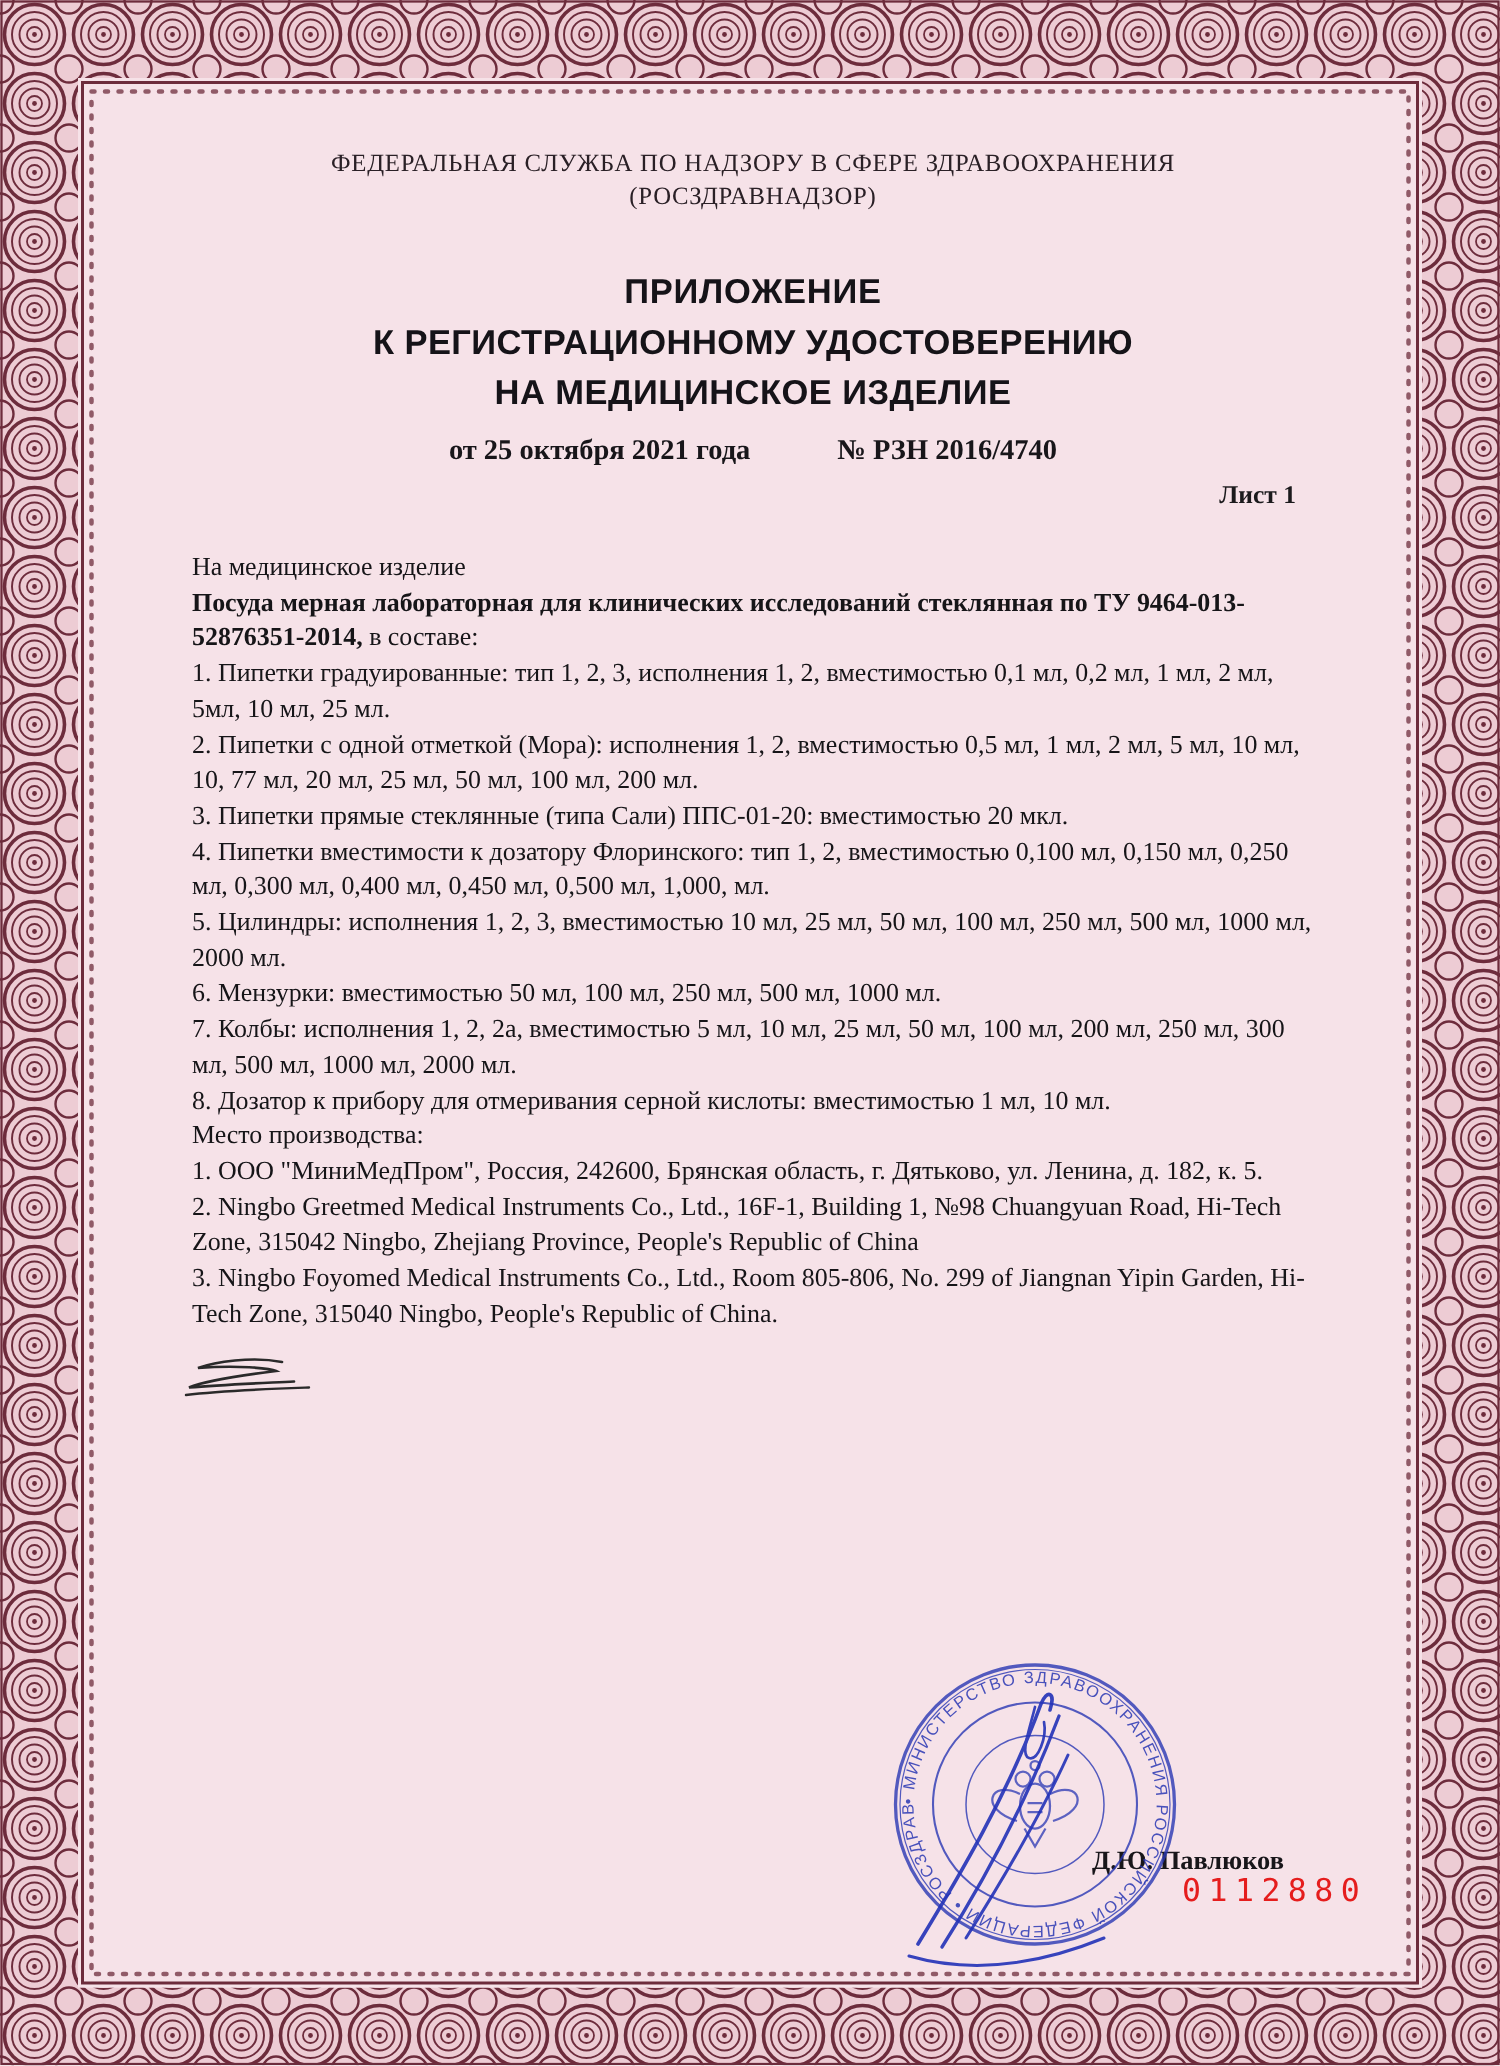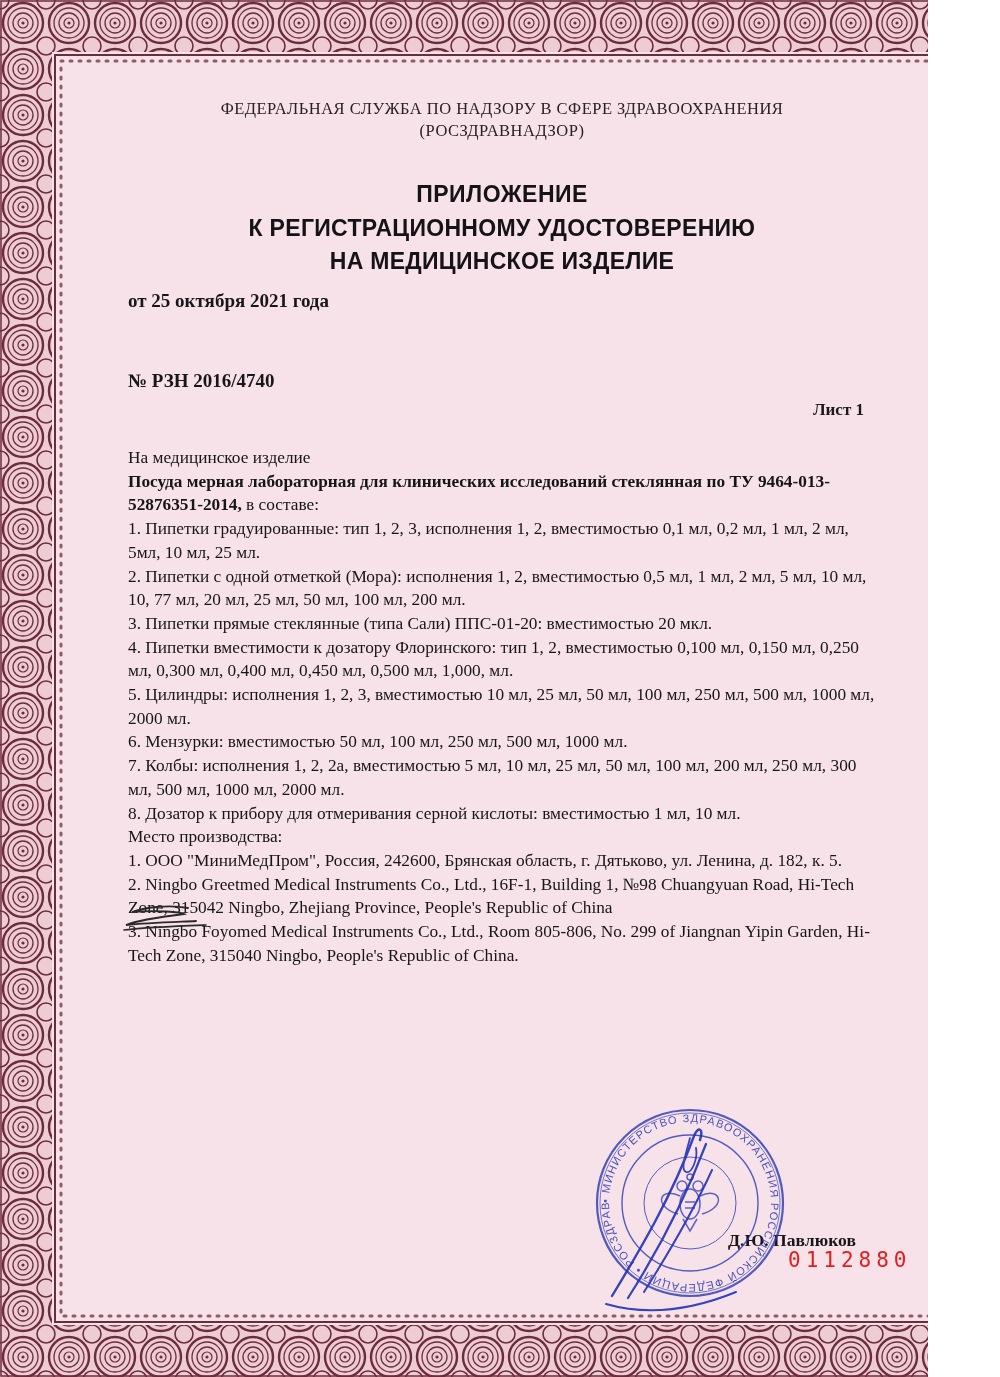--- a/index.html
+++ b/index.html
@@ -1,27 +1,27 @@
 <!DOCTYPE html>
 <html><head>
 <meta charset="utf-8">
 <style>
   html,body{margin:0;padding:0;background:#ffffff;}
   .page{
-    position:relative;width:928px;height:1377px;overflow:hidden;
+    position:relative;width:1000px;height:1377px;overflow:hidden;
     background:#f6e2e8;color:#1b1a1c;
     font-family:"Liberation Serif", serif;
   }
   .border-svg{position:absolute;left:0;top:0;z-index:0;}
   .content{position:absolute;left:128px;top:98px;width:748px;z-index:2;}
   .hdr{ text-align:center;font-size:16.5px;letter-spacing:.5px;line-height:22px;color:#2a2026;}
   .title-block{margin-top:34px;text-align:center;font-family:"Liberation Sans",sans-serif;font-weight:bold;color:#151318;}
   .title-l1{font-size:23px;line-height:36px;letter-spacing:.5px;}
   .title-l2,.title-l3{font-size:23px;line-height:33px;letter-spacing:.3px;}
-  .issue-row{margin-top:12px;display:flex;justify-content:center;gap:58px;font-weight:bold;font-size:19px;color:#18161a;flex-direction:column;}
+  .issue-row{margin-top:12px;display:flex;justify-content:center;gap:58px;font-weight:bold;font-size:19px;color:#18161a;}
   .sheet{margin-top:8px;text-align:right;padding-right:12px;font-weight:bold;font-size:17px;}
   .body-text{margin-top:26px;font-size:17.3px;line-height:23.7px;color:#161518;}
   .body-text p{margin:0;}
   .b{font-weight:bold;}
   .sig-block{position:absolute;left:128px;top:1196px;width:480px;z-index:2;
     font-weight:bold;font-size:17.4px;line-height:27px;color:#18161a;}
   .sig-name{position:absolute;left:728px;top:1230px;z-index:1;font-weight:bold;font-size:17.6px;color:#18161a;}
   .stamp-svg{position:absolute;left:540px;top:1078px;z-index:3;pointer-events:none;}
   .squiggle-svg{position:absolute;left:118px;top:900px;z-index:2;}
   .serial{

